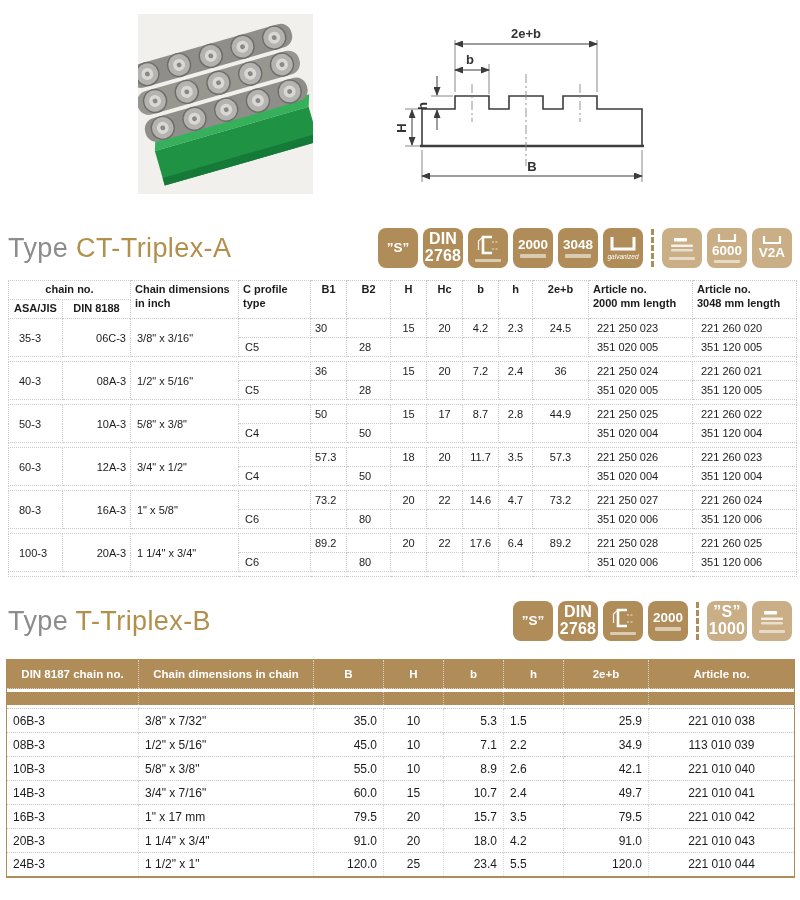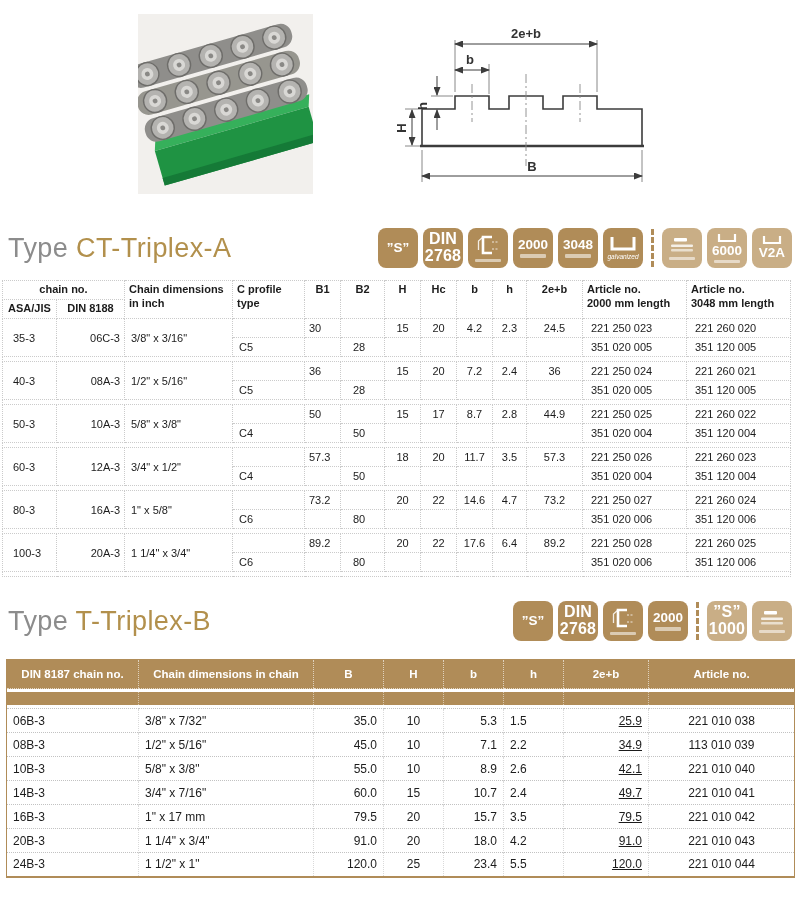--- a/index.html
+++ b/index.html
@@ -23,21 +23,21 @@
          font-weight:bold;line-height:1.05;box-sizing:border-box;}
   .badge.light{background:var(--accentLight);}
   .bl{font-size:13.5px;}
   .bl.sm{font-size:16px;letter-spacing:.2px;}
   .bicon{display:block;line-height:0;margin-bottom:1px;}
   .fineprint{width:26px;height:3.5px;margin-top:2px;background:rgba(255,255,255,.55);border-radius:1px;}
   .bcaption{font-style:italic;font-size:6.5px;font-weight:400;margin-top:1px;}
   .badge-div{width:0;height:38px;border-left:3px dashed var(--accent);margin:0 3px;}
 
   
-  #t1{border-collapse:collapse;width:788px;margin-left:2px;font-size:11px;table-layout:fixed;}
+  #t1{border-collapse:collapse;width:788px;margin-left:8px;font-size:11px;table-layout:fixed;}
   #t1 th,#t1 td{border:1px dotted var(--grid);padding:1px 4px;height:19px;box-sizing:border-box;overflow:hidden;}
   #t1 thead th{font-weight:700;text-align:left;vertical-align:top;padding-top:2px;line-height:1.25;}
   #t1 th.hc{text-align:center;}
   #t1 th.hn{text-align:center;}
   #t1 .art-h span{display:block;}
   #t1 td.asa{padding-left:10px;}
   #t1 td.din{text-align:right;}
   #t1 td.dims{padding-left:6px;}
   #t1 td.prof{padding-left:6px;}
   #t1 td.b1{text-align:left;padding-right:8px;}
@@ -55,21 +55,21 @@
   #t2 tr.band td{background:var(--accent);height:13px;border-left:1px dotted rgba(255,255,255,.5);padding:0;}
   #t2 tr.gap td{height:3px;background:#fff;padding:0;border:none;}
   #t2 tbody tr.datarow td{height:24px;border-top:1px dotted #c2c2c2;border-left:1px dotted #dadada;
       padding:1px 6px;box-sizing:border-box;}
   #t2 td.c0{padding-left:16px;}
   #t2 td.c1{padding-left:16px;}
   #t2 td.c2{text-align:right;padding-right:24px;}
   #t2 td.c3{text-align:center;}
   #t2 td.c4{text-align:right;padding-right:20px;}
   #t2 td.c5{text-align:left;padding-right:22px;}
-  #t2 td.c6{text-align:right;padding-right:28px;text-decoration:underline;}
+  #t2 td.c6{text-align:right;padding-right:28px;}
   #t2 td.c7{text-align:center;}
 </style>
 </head>
 <body>
 
 <div class="hero">
   <div class="photo-wrap">
     <svg width="175" height="180" viewBox="0 0 175 180">
       <rect width="175" height="180" fill="#f2f0ed"></rect>
       <g transform="rotate(-16 87 95)">

